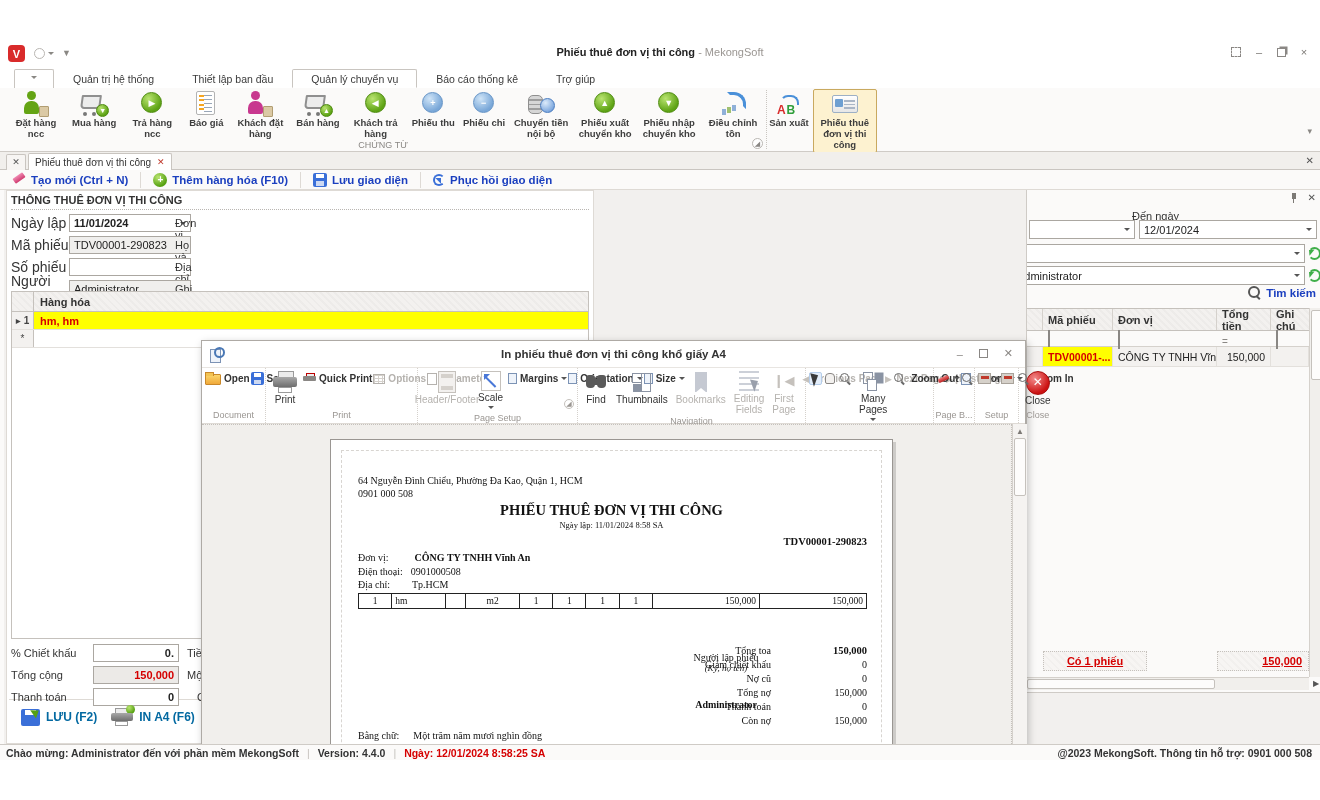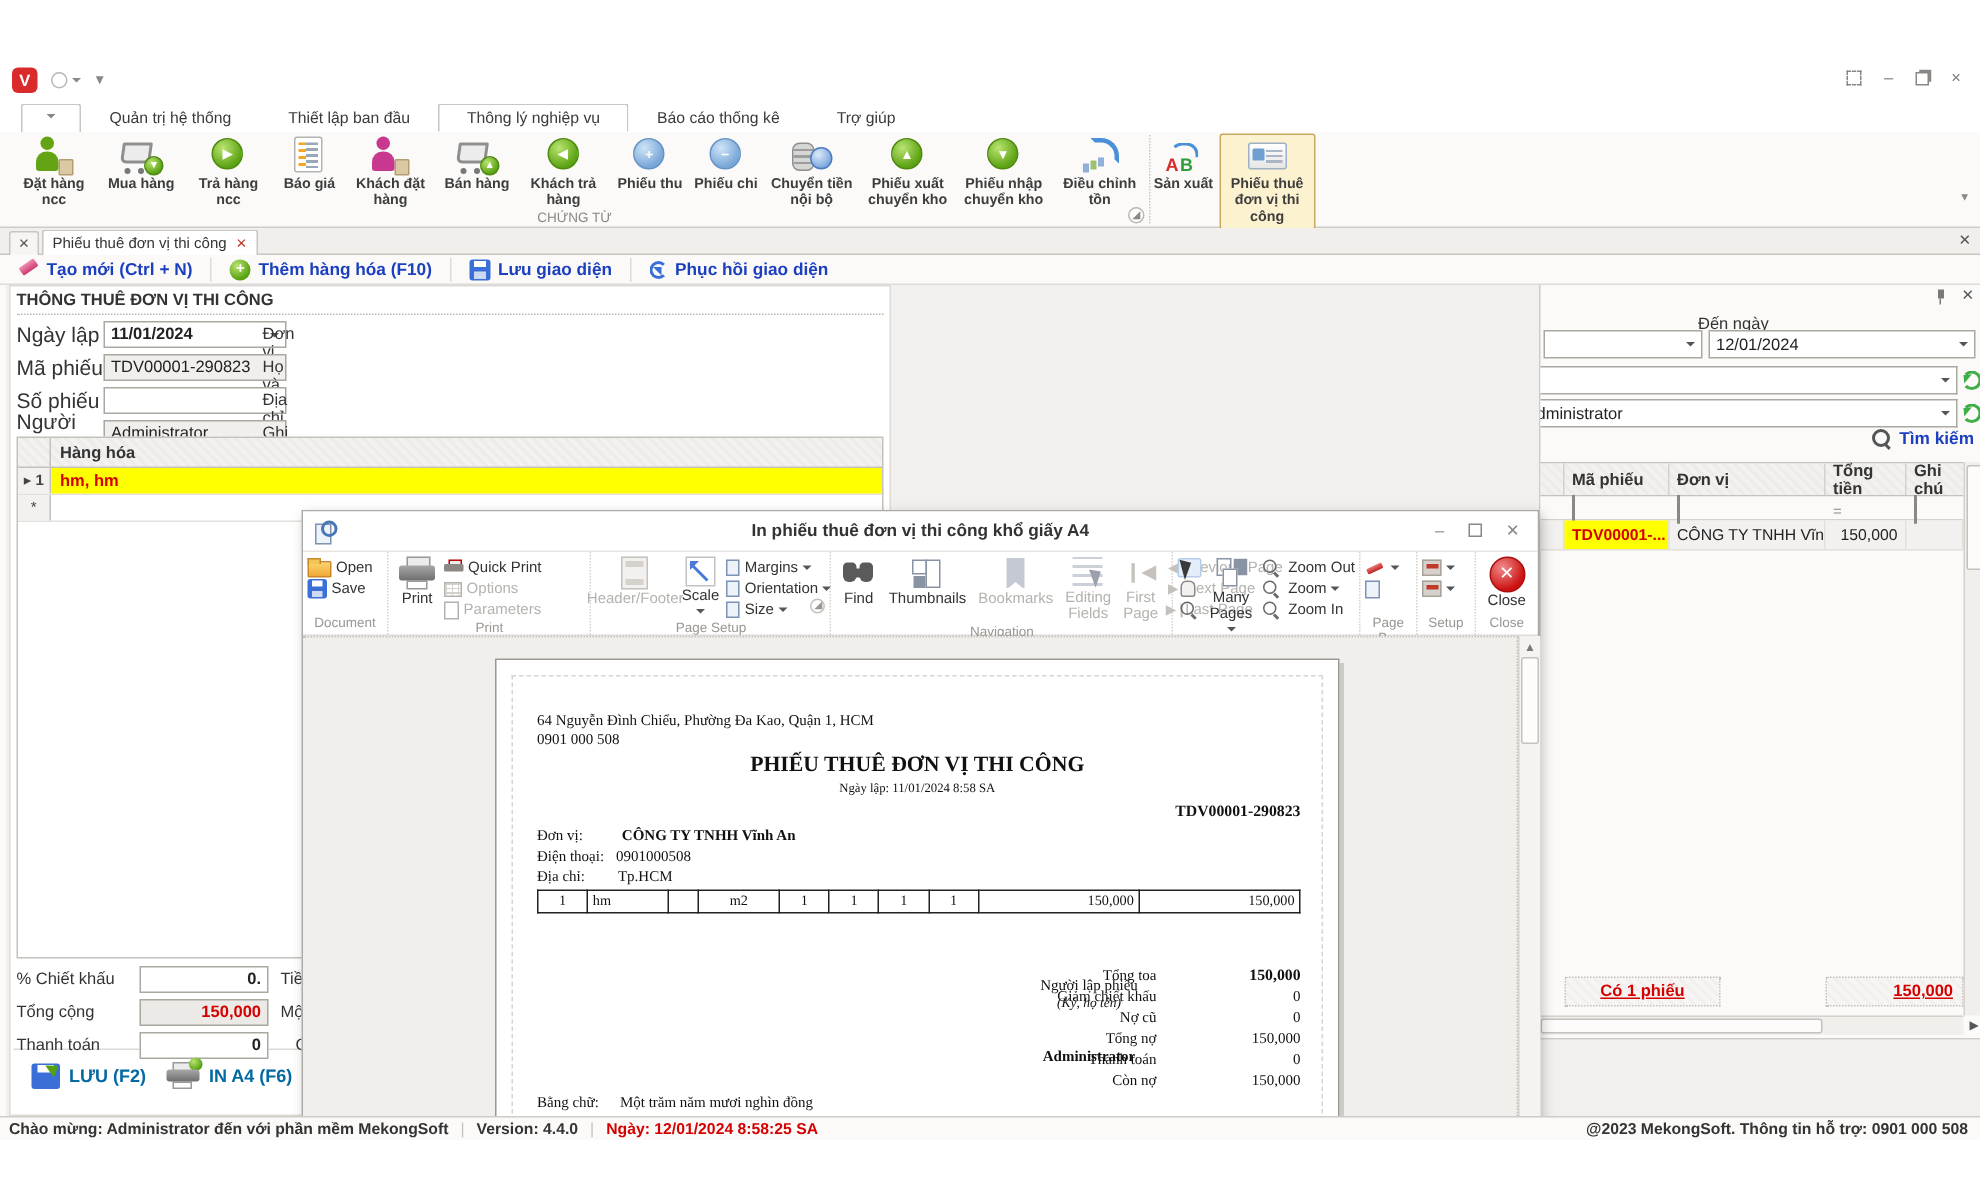--- a/index.html
+++ b/index.html
@@ -164,21 +164,21 @@
   .dico::after{content:"";position:absolute;right:0;top:0;width:7px;height:7px;border:2px solid #4a78b5;border-radius:50%;}
   .dtext{position:absolute;left:0;right:0;top:7px;text-align:center;font-size:11.5px;font-weight:bold;color:#333;}
   .dwcs{position:absolute;right:12px;top:6px;display:flex;gap:16px;color:#8a8784;font-size:11px;align-items:center;}
   .dwc-max{width:9px;height:9px;border:1px solid #8a8784;}
   .dtb{position:absolute;left:0;top:27px;right:0;height:56px;background:#fff;border-bottom:1px solid #dedad5;display:flex;}
   .grp{height:100%;border-right:1px dotted #d5d1cc;display:flex;flex-direction:column;}
   .grpitems{flex:1;display:flex;align-items:flex-start;padding:2px 3px 0 3px;gap:2px;}
   .grpcap{height:13px;text-align:center;font-size:9px;color:#9a9692;}
   .bigb{display:flex;flex-direction:column;align-items:center;font-size:10px;color:#333;padding:1px 3px;line-height:1.1;text-align:center;}
   .bigb.dis{color:#b5b2ae;}
-  .stack{display:flex;flex-direction:column;justify-content:flex-start;gap:1px;padding-top:2px;}
+  .stack{display:flex;flex-direction:row;justify-content:flex-start;gap:1px;padding-top:2px;font-weight:bold;}
   .smb{display:flex;align-items:center;gap:3px;font-size:10px;color:#333;height:13px;white-space:nowrap;}
   .smb.dis{color:#b5b2ae;}
   .carG{border:3px solid transparent;border-top-color:#555;margin-top:3px;}
   .folder{position:relative;width:16px;height:11px;background:linear-gradient(#fbd56b,#f0a93a);border:1px solid #c9882a;border-radius:1px;margin-top:2px;}
   .folder::before{content:"";position:absolute;left:-1px;top:-3px;width:7px;height:3px;background:#f3c453;border:1px solid #c9882a;border-bottom:none;}
   .disk3{position:relative;width:13px;height:13px;background:#3a6fd8;border-radius:2px;}
   .disk3::before{content:"";position:absolute;left:3px;top:1px;width:7px;height:4px;background:#fff;}
   .disk3::after{content:"";position:absolute;left:3px;bottom:1px;width:7px;height:4px;background:#cdd9f2;}
   .prnbig{position:relative;width:26px;height:22px;margin-bottom:1px;}
   .prnbig::before{content:"";position:absolute;left:6px;top:0;width:14px;height:7px;background:#ececec;border:1px solid #9a9a9a;}
@@ -272,36 +272,37 @@
 </head>
 <body>
 
 <div class="win">
 
   <div class="titlebar">
     <div class="vlogo">V</div>
     <div class="qcircle"></div>
     <div class="qcaret"></div>
     <div class="qcaret2">▼</div>
+    <div class="ttext"><b>Phiếu thuê đơn vị thi công</b> <span>- MekongSoft</span></div>
     <div class="wcs">
       <div class="wc wc-full"></div>
       <div class="wc">–</div>
       <div class="wc wc-restore"></div>
       <div class="wc">×</div>
     </div>
   </div>
 
   <div class="ribtabs">
     <div class="menubtn">
         <span class="grid"></span>
         <span class="qcaret" style="position:static"></span>
       </div>
     <div class="rtab">Quản trị hệ thống</div>
     <div class="rtab">Thiết lập ban đầu</div>
-    <div class="rtab active">Thông lý nghiệp vụ</div>
+    <div class="rtab active">Quản lý chuyển vụ</div>
     <div class="rtab">Báo cáo thống kê</div>
     <div class="rtab">Trợ giúp</div>
     <div class="line"></div>
   </div>
 
   <div class="ribbody">
     <div class="ribitems">
       <div class="ritem">
           <span class="ico person">
             <span class="bag"></span>

